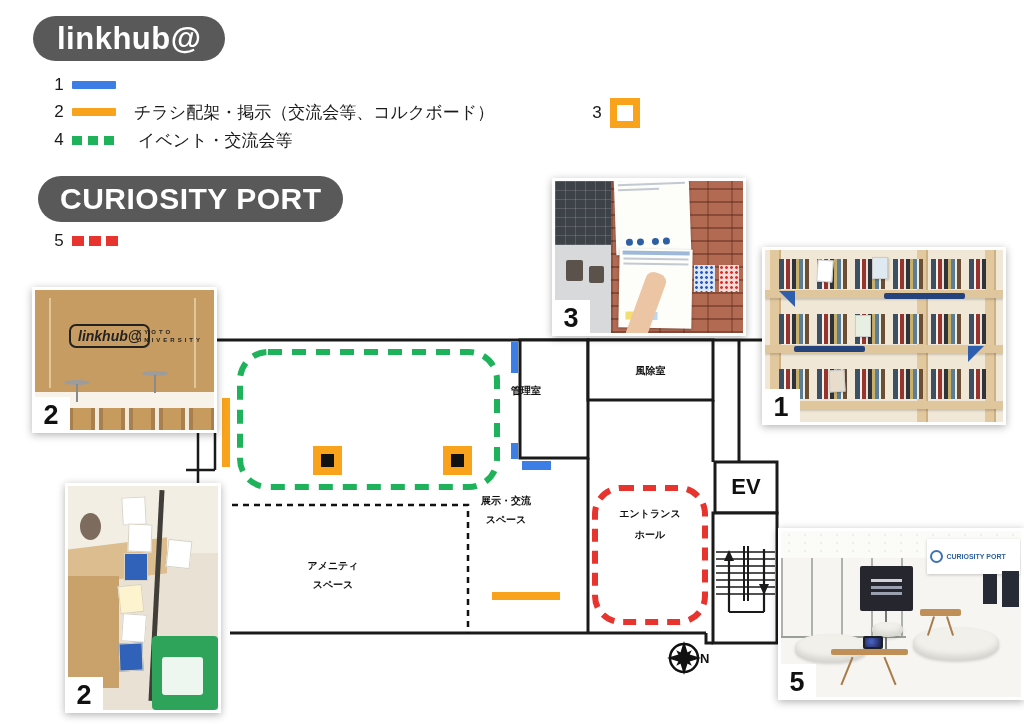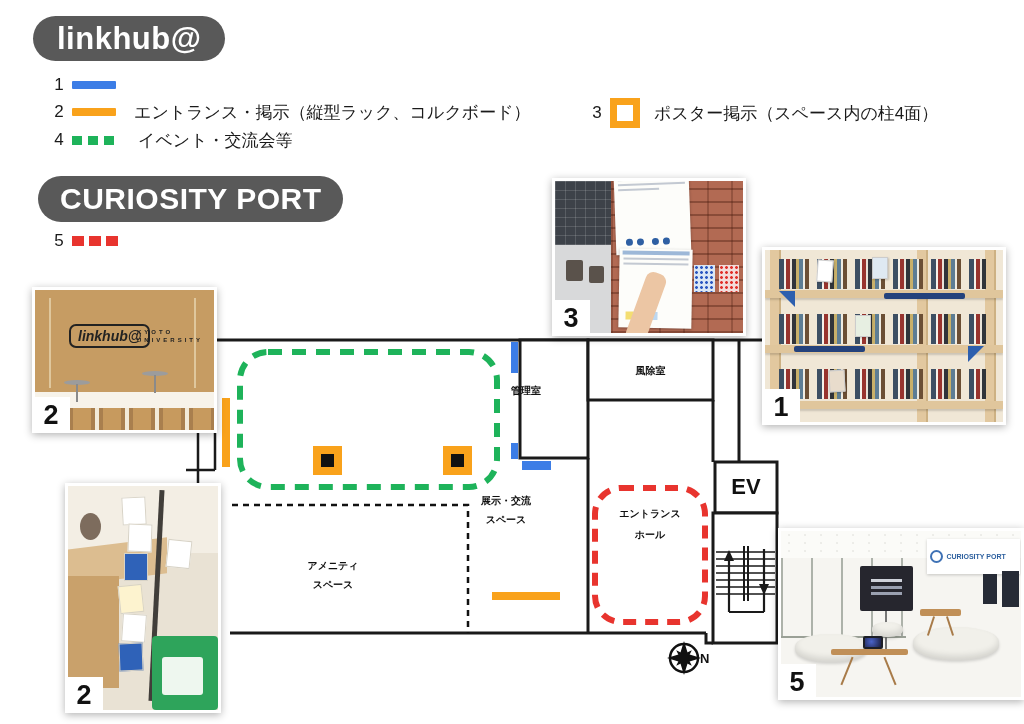--- a/index.html
+++ b/index.html
@@ -127,39 +127,38 @@
     <span class="lmark">
         <span class="bar bar-blue"></span>
       </span>
   </div>
 
   <div class="lrow" style="left:50px;top:101px;">
     <span class="lnum">2</span>
     <span class="lmark">
         <span class="bar bar-orange"></span>
       </span>
-    <span class="llabel">エントランス・掲示（縦型ラック、コルクボード）</span>
+    <span class="llabel">チラシ配架・掲示（交流会等、コルクボード）</span>
   </div>
 
   <div class="lrow" style="left:50px;top:129px;">
     <span class="lnum">4</span>
     <span class="lmark dashes dash-green">
         <i></i>
         <i></i>
         <i></i>
       </span>
     <span class="llabel">イベント・交流会等</span>
   </div>
 
   <div class="lrow" style="left:588px;top:98px;height:30px;">
     <span class="lnum">3</span>
     <span class="lmark">
         <span class="sq-poster"></span>
       </span>
-    <span class="llabel" style="margin-left:14px;">ポスター掲示（スペース内の柱4面）</span>
   </div>
 
   <div class="badge badge-curiosity">CURIOSITY PORT</div>
 
   <div class="lrow" style="left:50px;top:230px;">
     <span class="lnum">5</span>
     <span class="lmark dashes dash-red">
         <i></i>
         <i></i>
         <i></i>

